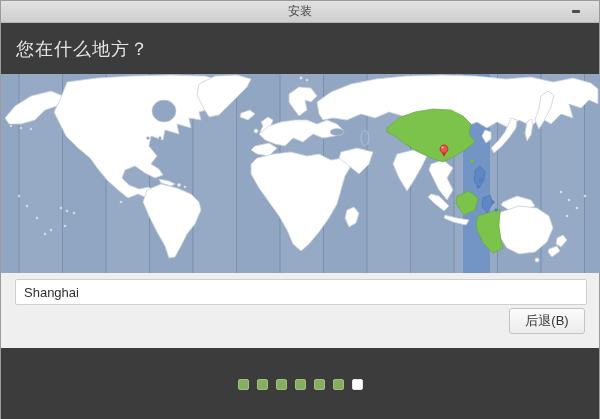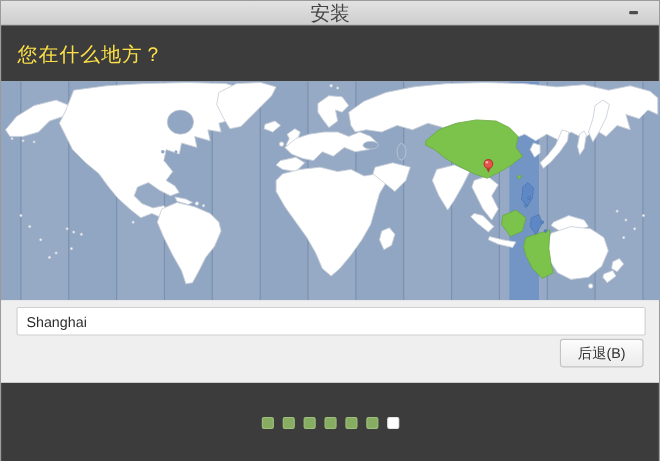--- a/index.html
+++ b/index.html
@@ -12,27 +12,27 @@
   }
   *{margin:0;padding:0;box-sizing:border-box;}
   html,body{width:600px;height:419px;overflow:hidden;}
   body{font-family:"Liberation Sans","DejaVu Sans",sans-serif;}
   .window{position:relative;width:600px;height:419px;background:var(--panel-bg);
     border:1px solid #9b9b9b;}
   
   .titlebar{position:absolute;left:0;top:0;width:100%;height:22px;
     background:linear-gradient(#e2e2e2,#cecece);border-bottom:1px solid #b4b4b4;
     display:flex;align-items:center;justify-content:center;}
-  .titlebar .title{font-size:18px;color:#454545;}
+  .titlebar .title{font-size:12px;color:#454545;}
   .win-control{position:absolute;right:19px;top:9px;width:8px;height:3px;
     background:#4c4c4c;border-radius:1px;cursor:pointer;}
   
   .header{position:absolute;left:0;top:22px;width:100%;height:51px;background:var(--dark-bg);
     display:flex;align-items:center;padding-left:15px;}
-  .header h1{font-size:18px;font-weight:normal;color:#fde047;letter-spacing:1px;}
+  .header h1{font-size:18px;font-weight:normal;color:#e5e5e5;letter-spacing:1px;}
   
   .map-wrap{position:absolute;left:0;top:73px;width:600px;height:199px;background:var(--ocean);cursor:pointer;}
   .map-wrap svg{display:block;width:600px;height:199px;}
   
   .panel{position:absolute;left:0;top:272px;width:100%;height:75px;background:var(--panel-bg);}
   .city-input{position:absolute;left:14px;top:6px;width:572px;height:26px;
     border:1px solid #cfcfcf;border-radius:2px;background:#fff;color:#2e2e2e;
     font-size:13px;padding:0 8px;font-family:inherit;outline:none;}
   .btn-row{position:absolute;right:14px;top:35px;display:flex;gap:7px;}
   .btn{height:26px;border:1px solid #c3c3c3;border-radius:3px;

